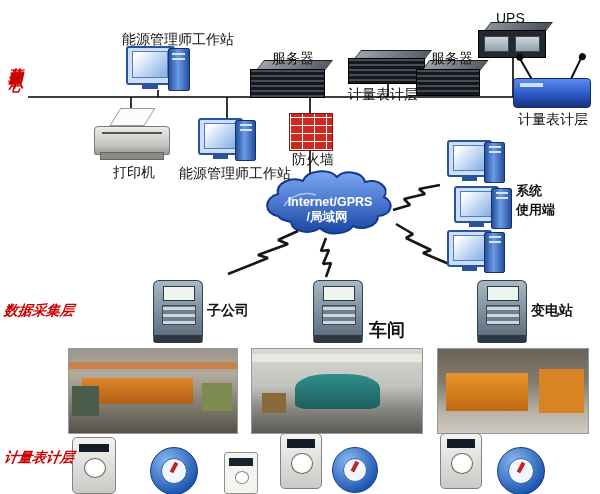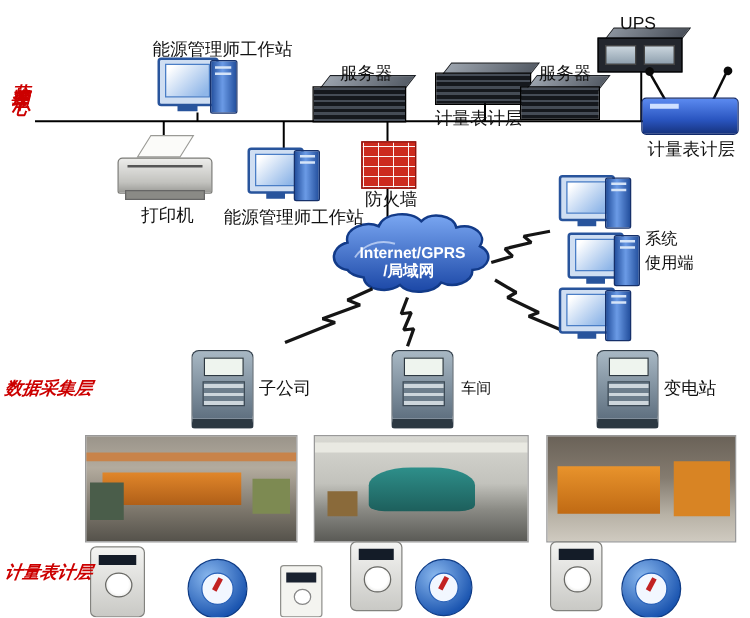--- a/index.html
+++ b/index.html
@@ -7,21 +7,21 @@
     position:relative;width:600px;height:494px;background:#ffffff;
     font-family:"Liberation Sans", sans-serif;overflow:hidden;
   }
   svg.overlay{position:absolute;left:0;top:0;z-index:1;}
   .dev{position:absolute;z-index:2;}
   .lbl{position:absolute;z-index:3;font-size:14px;color:#111;white-space:nowrap;}
   .red-label{position:absolute;z-index:3;color:#cc0000;font-weight:bold;font-style:italic;
     font-family:"Liberation Serif", serif;}
   .v-label{writing-mode:vertical-rl;text-orientation:upright;font-size:14px;letter-spacing:2px;}
   .h-label{font-size:14px;transform:skewX(-8deg);}
-  .bold{font-weight:normal;}
+  .bold{font-weight:bold;}
 
   
   .pc .tw{position:absolute;right:0;top:4%;width:32%;height:90%;
     background:linear-gradient(90deg,#24509e,#6b9be6 45%,#24509e);
     border:1px solid #16306a;border-radius:2px;}
   .pc .tw::before{content:"";position:absolute;top:9%;left:18%;width:64%;height:5%;
     background:#d5e4f8;box-shadow:0 5px 0 #d5e4f8;}
   .pc .mon{position:absolute;left:0;top:0;width:70%;height:76%;
     background:#cfdef2;border:2px solid #28549c;border-radius:3px;}
   .pc .mon::before{content:"";position:absolute;inset:10% 10% 14% 10%;
@@ -222,21 +222,21 @@
   </div>
   <div class="lbl bold" style="left:516px;top:182px;font-size:13px;line-height:1.45;">
     <div>系统</div>
     <div>使用端</div>
   </div>
 
   <div class="dev collector" style="left:153px;top:280px;width:48px;height:54px;"></div>
   <div class="lbl bold" style="left:207px;top:302px;font-size:14px;">子公司</div>
 
   <div class="dev collector" style="left:313px;top:280px;width:48px;height:54px;"></div>
-  <div class="lbl bold" style="left:369px;top:302px;font-size:12px;">车间</div>
+  <div class="lbl bold" style="left:369px;top:318px;font-size:18px;">车间</div>
 
   <div class="dev collector" style="left:477px;top:280px;width:48px;height:54px;"></div>
   <div class="lbl bold" style="left:531px;top:302px;font-size:14px;">变电站</div>
 
   <div class="photo" style="left:68px;top:348px;width:168px;height:84px;
        background:linear-gradient(180deg,#9a948a 0%,#b3ab9e 30%,#7d776c 70%,#55524b 100%);">
     <div class="ph-part" style="left:0;top:16%;width:100%;height:8%;background:#c8834a;"></div>
     <div class="ph-part" style="left:8%;top:34%;width:66%;height:32%;
          background:linear-gradient(180deg,#e0862a,#b05f18);"></div>
     <div class="ph-part" style="left:2%;top:44%;width:16%;height:36%;background:#4a5d4a;"></div>

